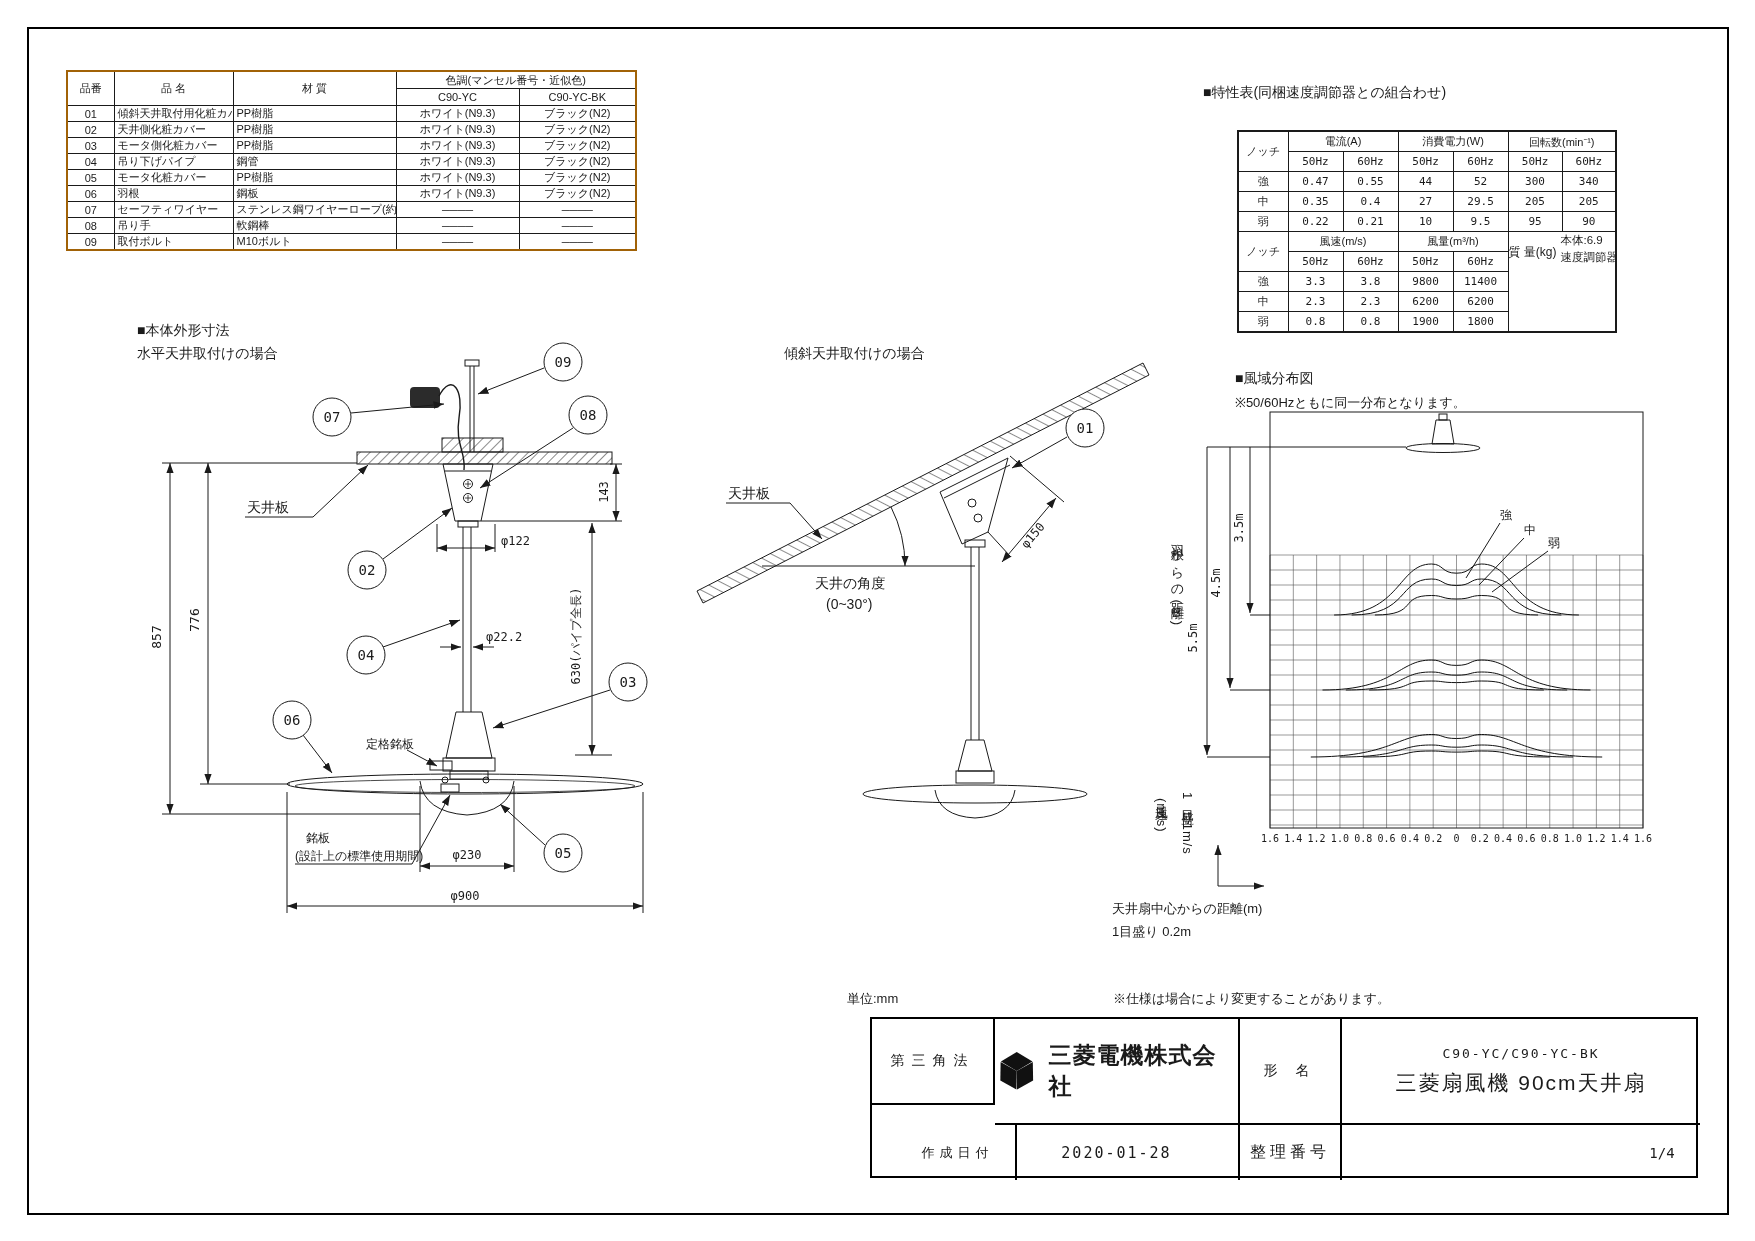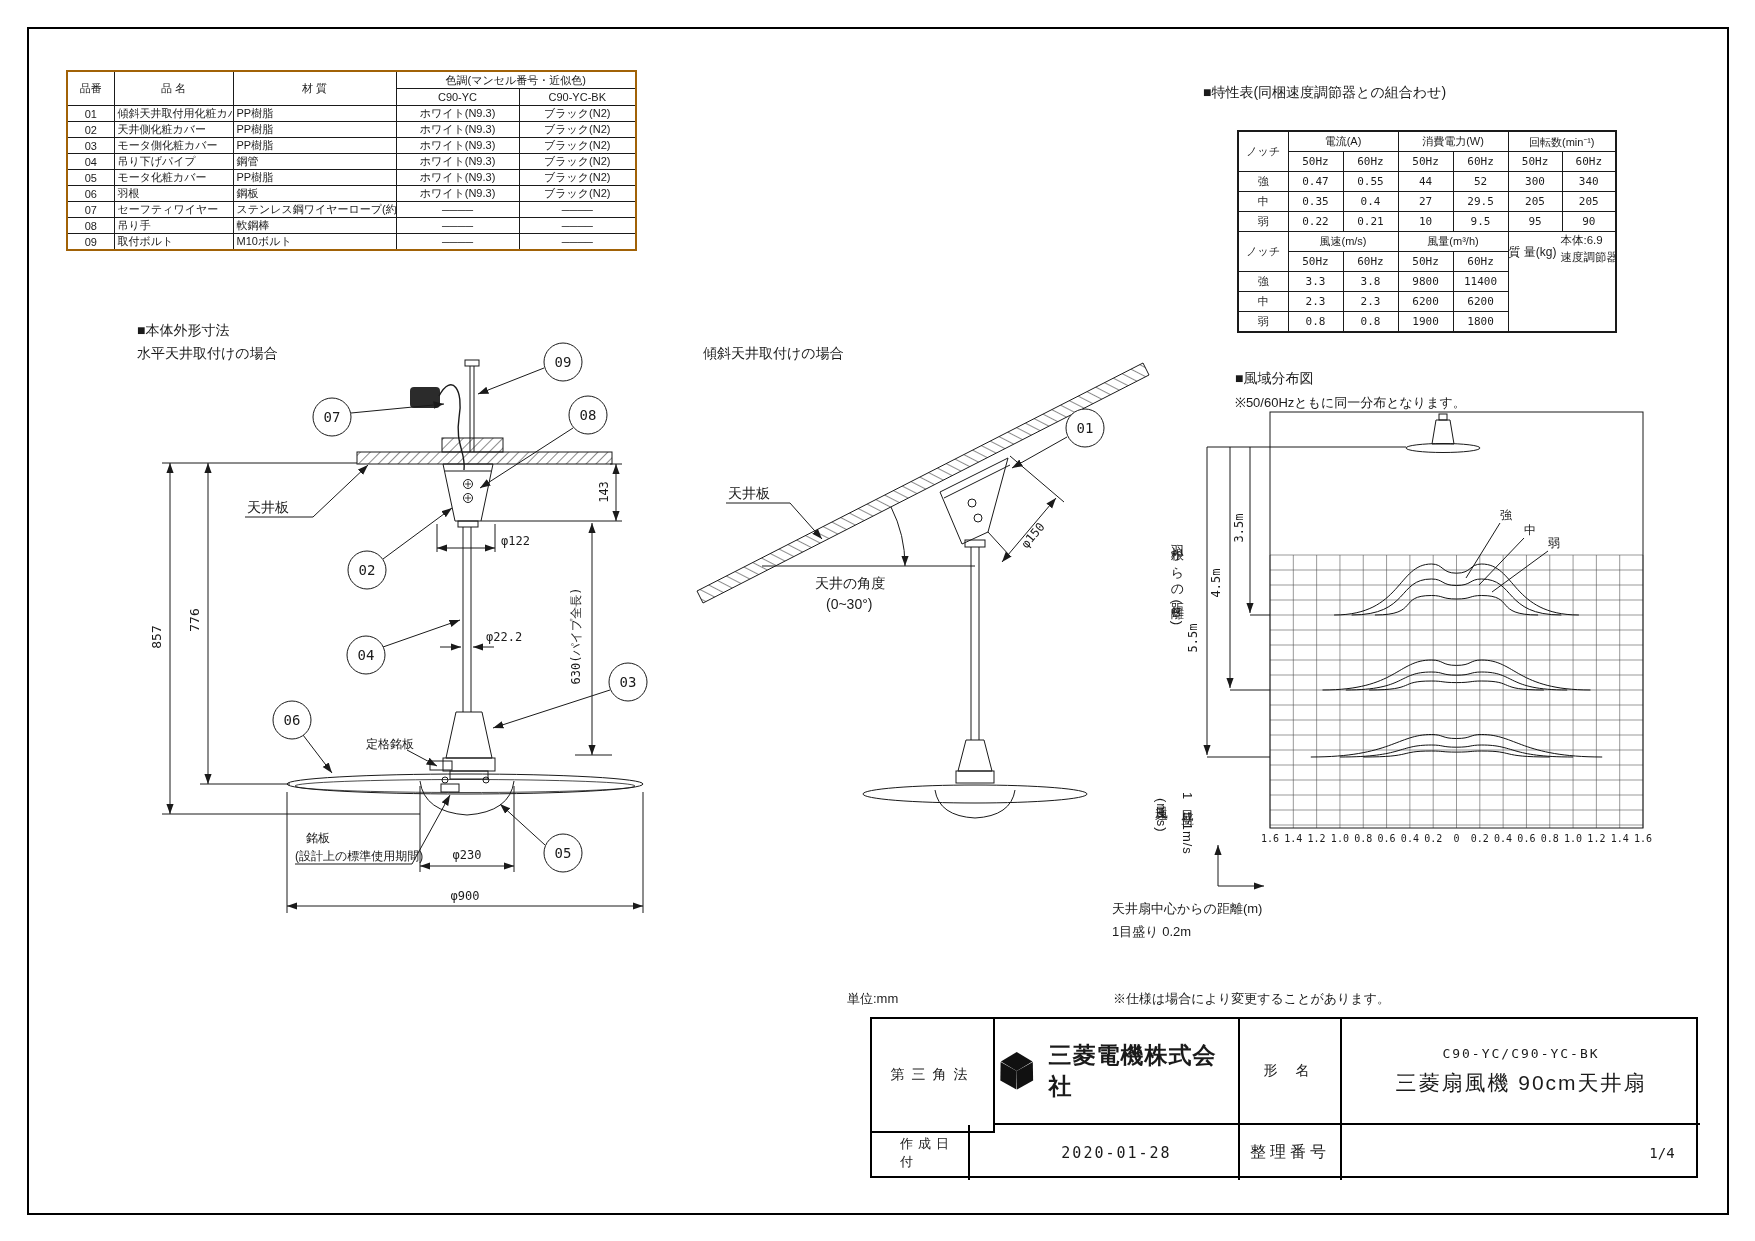--- a/index.html
+++ b/index.html
@@ -234,21 +234,21 @@
           <td>0.8</td>
           <td>0.8</td>
           <td>1900</td>
           <td>1800</td>
         </tr>
   </tbody>
     </table>
 
   <div class="abs h1" style="left:137px;top:322px;">■本体外形寸法</div>
   <div class="abs h2" style="left:137px;top:345px;">水平天井取付けの場合</div>
-  <div class="abs h2" style="left:703px;top:345px;">傾斜天井取付けの場合</div>
+  <div class="abs h2" style="left:784px;top:345px;">傾斜天井取付けの場合</div>
   <div class="abs h1" style="left:1235px;top:370px;">■風域分布図</div>
   <div class="abs note" style="left:1235px;top:393px;">※50/60Hzともに同一分布となります。</div>
   <div class="abs note" style="left:847px;top:990px;">単位:mm</div>
   <div class="abs note" style="left:1113px;top:990px;">※仕様は場合により変更することがあります。</div>
 
   <div class="abs vtext" style="left:1168px;top:534px;height:210px;">羽根からの距離(m)</div>
   <div class="abs vtext" style="left:1152px;top:796px;height:110px;letter-spacing:1px;">風速(m/s)</div>
   <div class="abs vtext" style="left:1178px;top:792px;height:110px;letter-spacing:1px;">1目盛り 1m/s</div>
   <div class="abs note" style="left:1112px;top:900px;">天井扇中心からの距離(m)</div>
   <div class="abs note" style="left:1112px;top:923px;">1目盛り 0.2m</div>
@@ -504,21 +504,21 @@
       <text class="dimtext" transform="rotate(-90 1243 528)" x="1243" y="528" text-anchor="middle">3.5m</text>
       <text class="dimtext" transform="rotate(-90 1220 583)" x="1220" y="583" text-anchor="middle">4.5m</text>
       <text class="dimtext" transform="rotate(-90 1197 638)" x="1197" y="638" text-anchor="middle">5.5m</text>
       <text class="jtext" x="1506" y="519" text-anchor="middle">強</text>
       <text class="jtext" x="1530" y="534" text-anchor="middle">中</text>
       <text class="jtext" x="1554" y="547" text-anchor="middle">弱</text>
     </g>
   </svg>
 
   <div class="tb">
-    <div class="cell" style="left:0;top:0;width:123px;height:114px;">
+    <div class="cell" style="left:0;top:0;width:123px;height:86px;">
       <span class="label">第三角法</span>
     </div>
     <div class="cell" style="left:123px;top:0;width:245px;height:106px;">
       <div class="logo-wrap">
         <svg width="44" height="42" viewBox="-22 -21 44 42">
           <g fill="#111">
             <polygon points="0,-19.2 16,-9.6 0,0 -16,-9.6"></polygon>
             <polygon points="16.6,9.6 0.3,18.7 0,0 16.3,-9.1"></polygon>
             <polygon points="-16.6,9.6 -0.3,18.7 0,0 -16.3,-9.1"></polygon>
           </g>
@@ -526,21 +526,21 @@
         <span class="logo-text">三菱電機株式会社</span>
       </div>
     </div>
     <div class="cell" style="left:368px;top:0;width:102px;height:106px;">
       <span class="label">形 名</span>
     </div>
     <div class="cell model-cell norb" style="left:470px;top:0;width:358px;height:106px;display:flex;">
       <div class="model-codes">C90-YC/C90-YC-BK</div>
       <div class="model-name">三菱扇風機 90cm天井扇</div>
     </div>
-    <div class="cell nolb" style="left:0;top:106px;width:98px;height:55px;padding-left:28px;">
+    <div class="cell nolb" style="left:0;top:106px;width:145px;height:55px;padding-left:28px;">
       <span class="label" style="font-size:13px;letter-spacing:5px;">作成日付</span>
     </div>
     <div class="cell nolb" style="left:123px;top:106px;width:245px;height:55px;">
       <span class="date">2020-01-28</span>
     </div>
     <div class="cell nolb" style="left:368px;top:106px;width:102px;height:55px;">
       <span class="label" style="font-size:16px;letter-spacing:4px;">整理番号</span>
     </div>
     <div class="cell nolb norb" style="left:752px;top:106px;width:76px;height:55px;">
       <span class="pageno">1/4</span>

